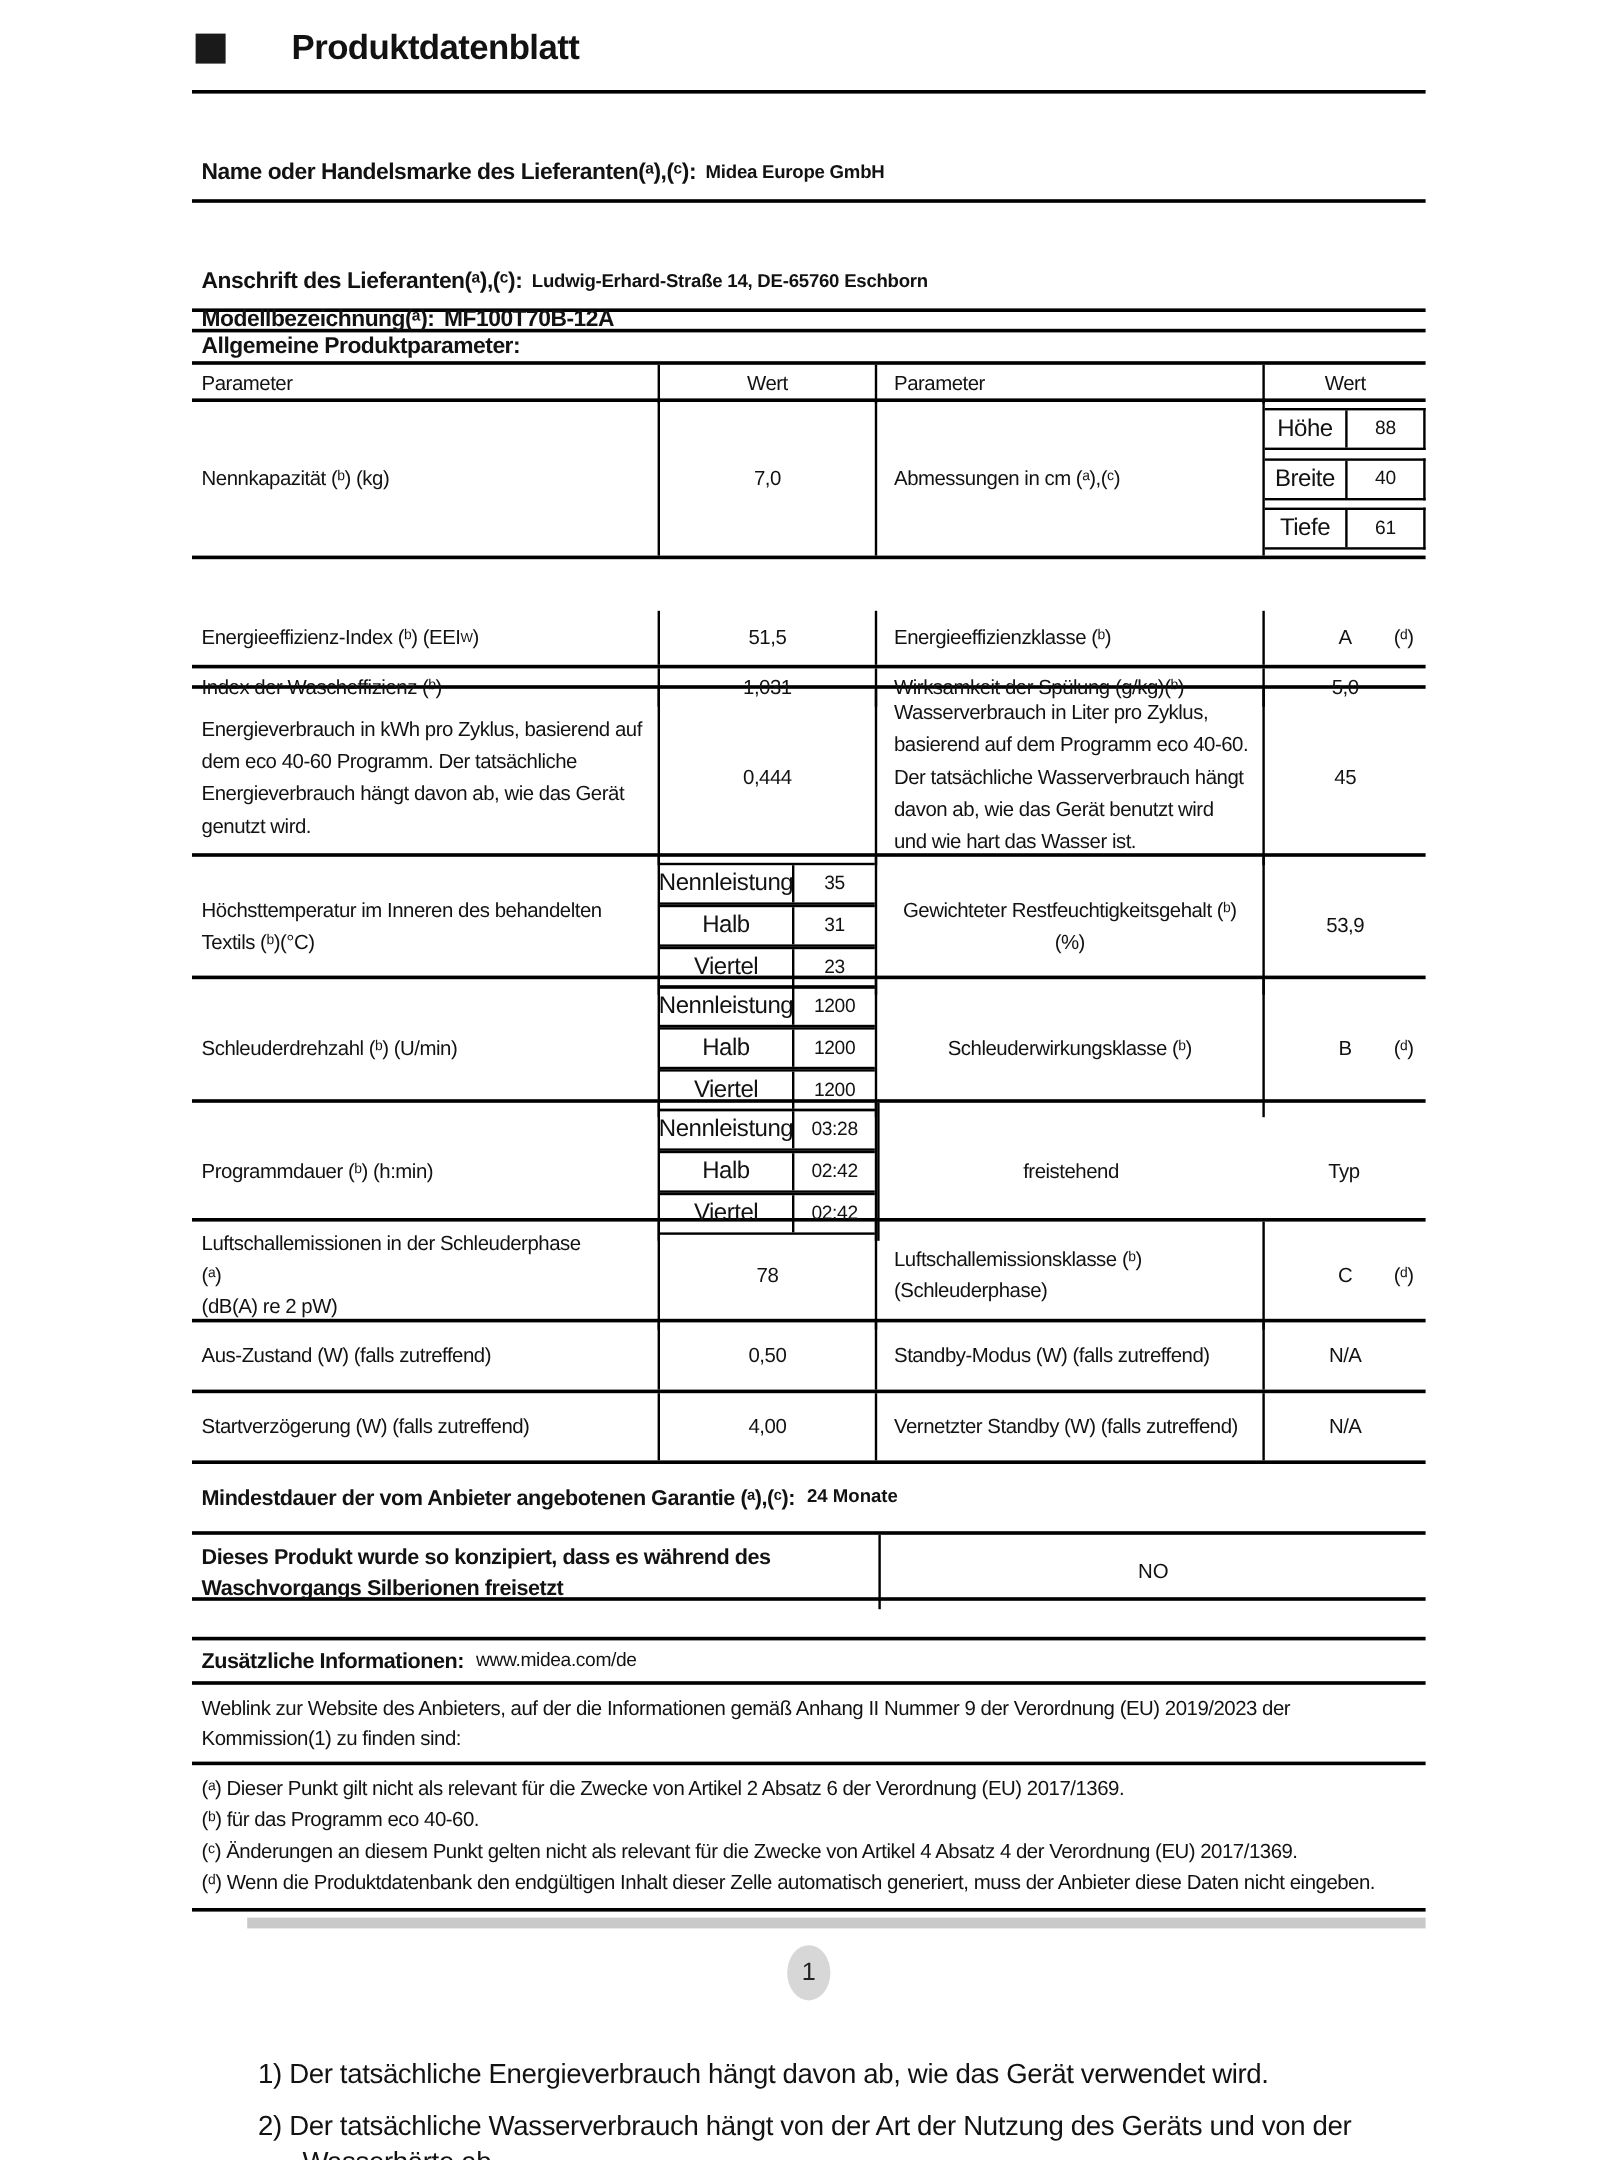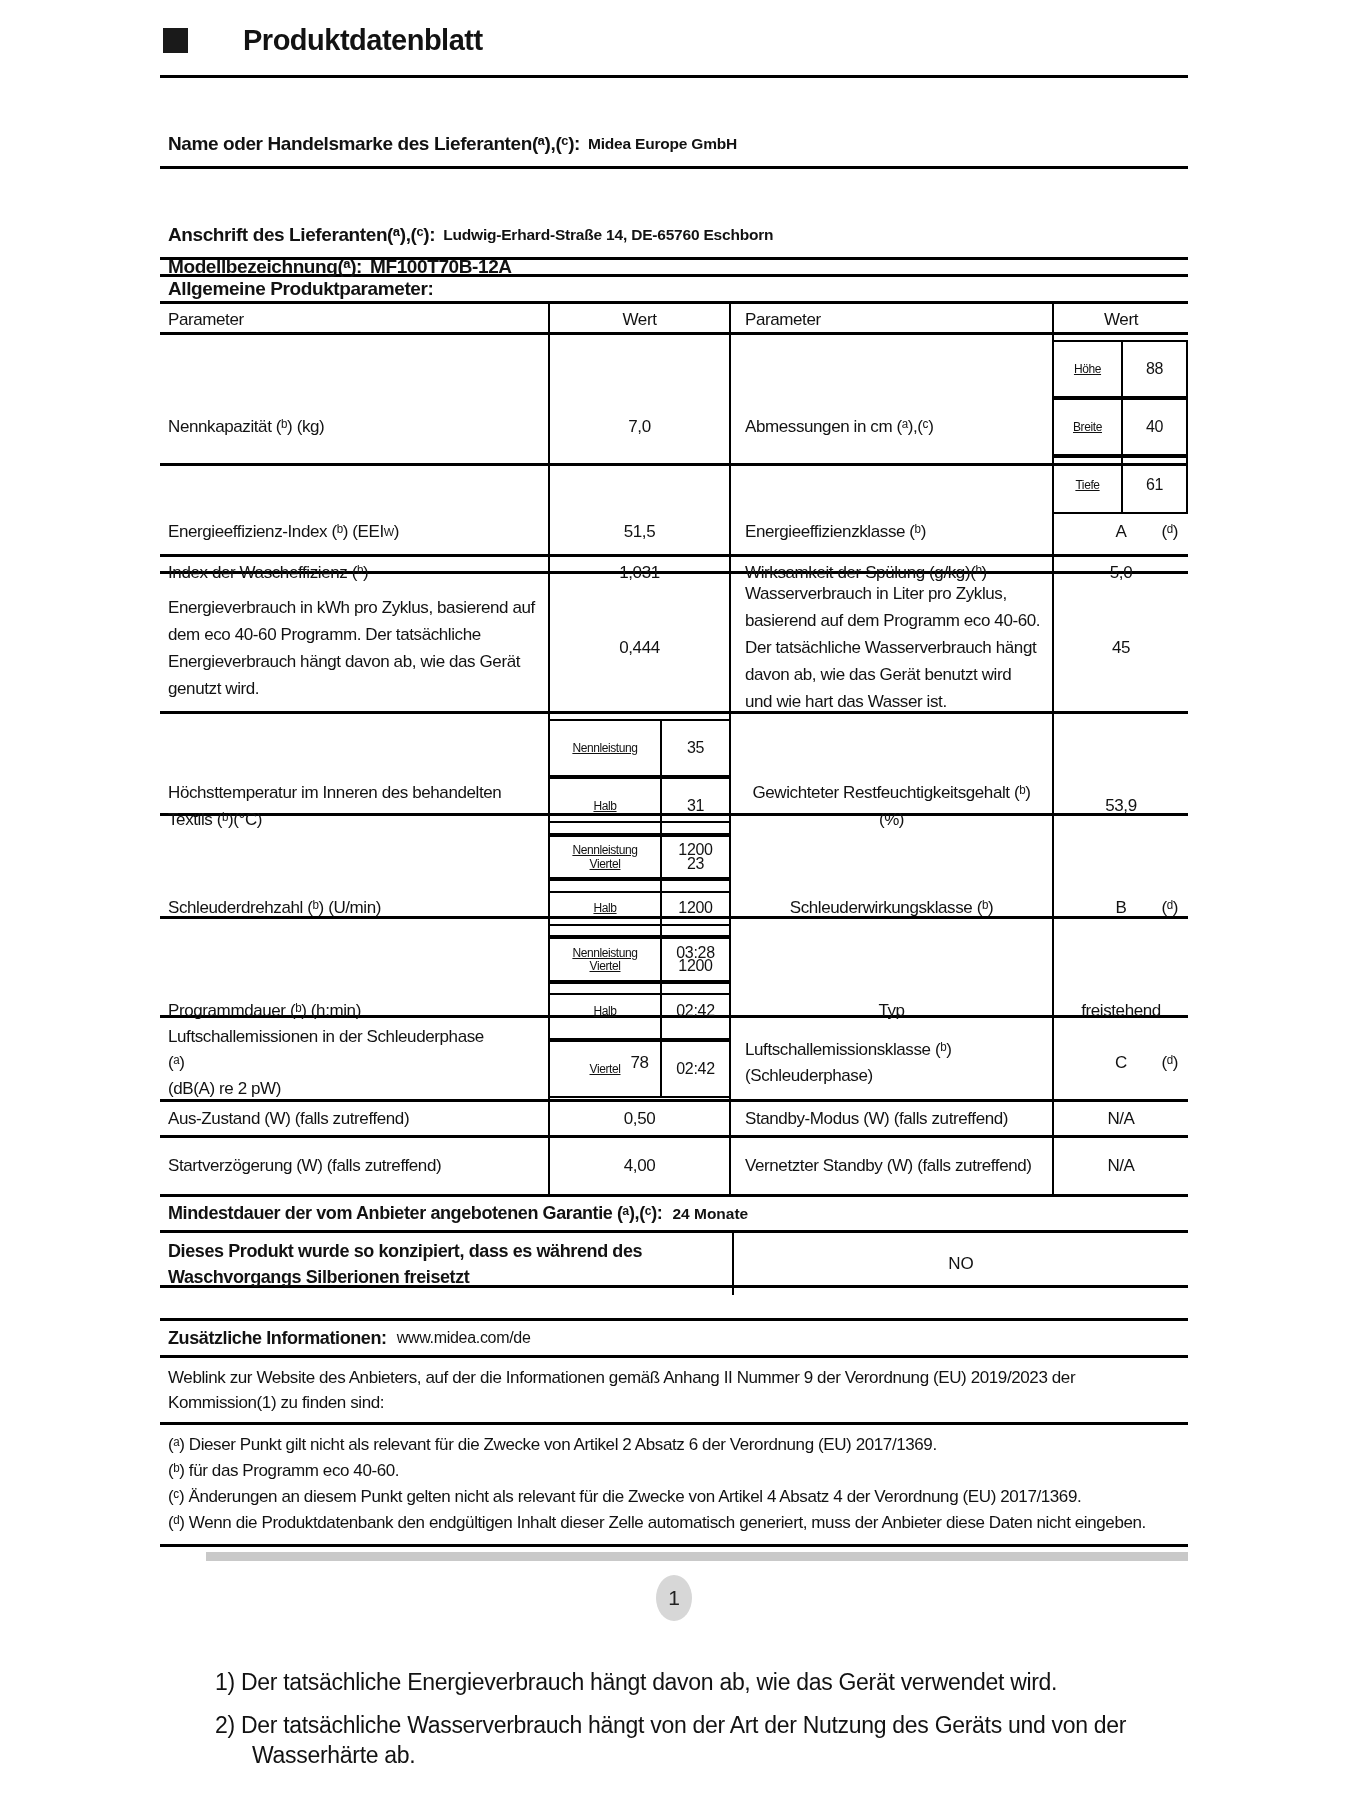--- a/index.html
+++ b/index.html
@@ -41,30 +41,30 @@
   .classcell .note { position:absolute; right:10px; font-size:17px; }
 
   
   .colhead { height:31px; }
   .colhead .c { font-size:17px; }
 
   
   .subcol { display:flex; flex-direction:column; justify-content:space-between; padding:5px 0; }
   .sbox { display:grid; grid-template-columns:112px 1fr; border-top:2px solid #000; border-bottom:2px solid #000; }
   .sbox .k { display:flex; align-items:center; justify-content:center; border-right:2px solid #000;
-             font-size:12px; letter-spacing:-0.4px; padding:20px 2px; text-align:center;text-decoration:underline; }
+             font-size:20px; letter-spacing:-0.4px; padding:4px 2px; text-align:center; }
   .sbox .v { display:flex; align-items:center; justify-content:center; font-size:16px; letter-spacing:-0.3px; padding:3px 2px; }
   .dimsbox { grid-template-columns:69px 1fr; border-right:2px solid #000; }
 
   .pre { white-space:pre-line; }
 
   
   .h131 { height:131px; } .h156 { height:140px; } .h102 { height:102px; }
   .h103 { height:103px; } .h99 { height:99px; } .h84 { height:84px; }
-  .h45 { height:36px; } .h59 { height:59px; } .h55 { height:55px; }
+  .h45 { height:59px; } .h59 { height:59px; } .h55 { height:55px; }
 
   
   .warranty { display:flex; align-items:center; padding-left:8px; }
   .warranty .lbl { font-size:18px; font-weight:bold; letter-spacing:-0.4px; }
   .warranty .val { font-size:15.5px; font-weight:bold; margin-left:10px; }
   .silver { display:grid; grid-template-columns:572px 456px; }
   .silver .lbl { font-size:18px; font-weight:bold; letter-spacing:-0.4px; padding:5px 14px 5px 8px;
                  display:flex; align-items:center; line-height:1.45; }
   .silver .val { border-left:2px solid #000; display:flex; align-items:center; justify-content:center; font-size:17px; }
 
@@ -221,22 +221,22 @@
         </div>
         <div class="sbox">
           <div class="k">Halb</div>
           <div class="v">02:42</div>
         </div>
         <div class="sbox">
           <div class="k">Viertel</div>
           <div class="v">02:42</div>
         </div>
       </div>
+      <div class="c vcell bl">freistehend</div>
       <div class="c vcell">Typ</div>
-      <div class="c vcell bl">freistehend</div>
     </div>
 
     <div class="row g4 h84">
       <div class="c p1 pre" style="line-height:26px;">Luftschallemissionen in der Schleuderphase
 (ᵃ)
 (dB(A) re 2 pW)</div>
       <div class="c vcell bl br">78</div>
       <div class="c p2 pre" style="line-height:26px;">Luftschallemissionsklasse (ᵇ)
 (Schleuderphase)</div>
       <div class="c bl classcell">

